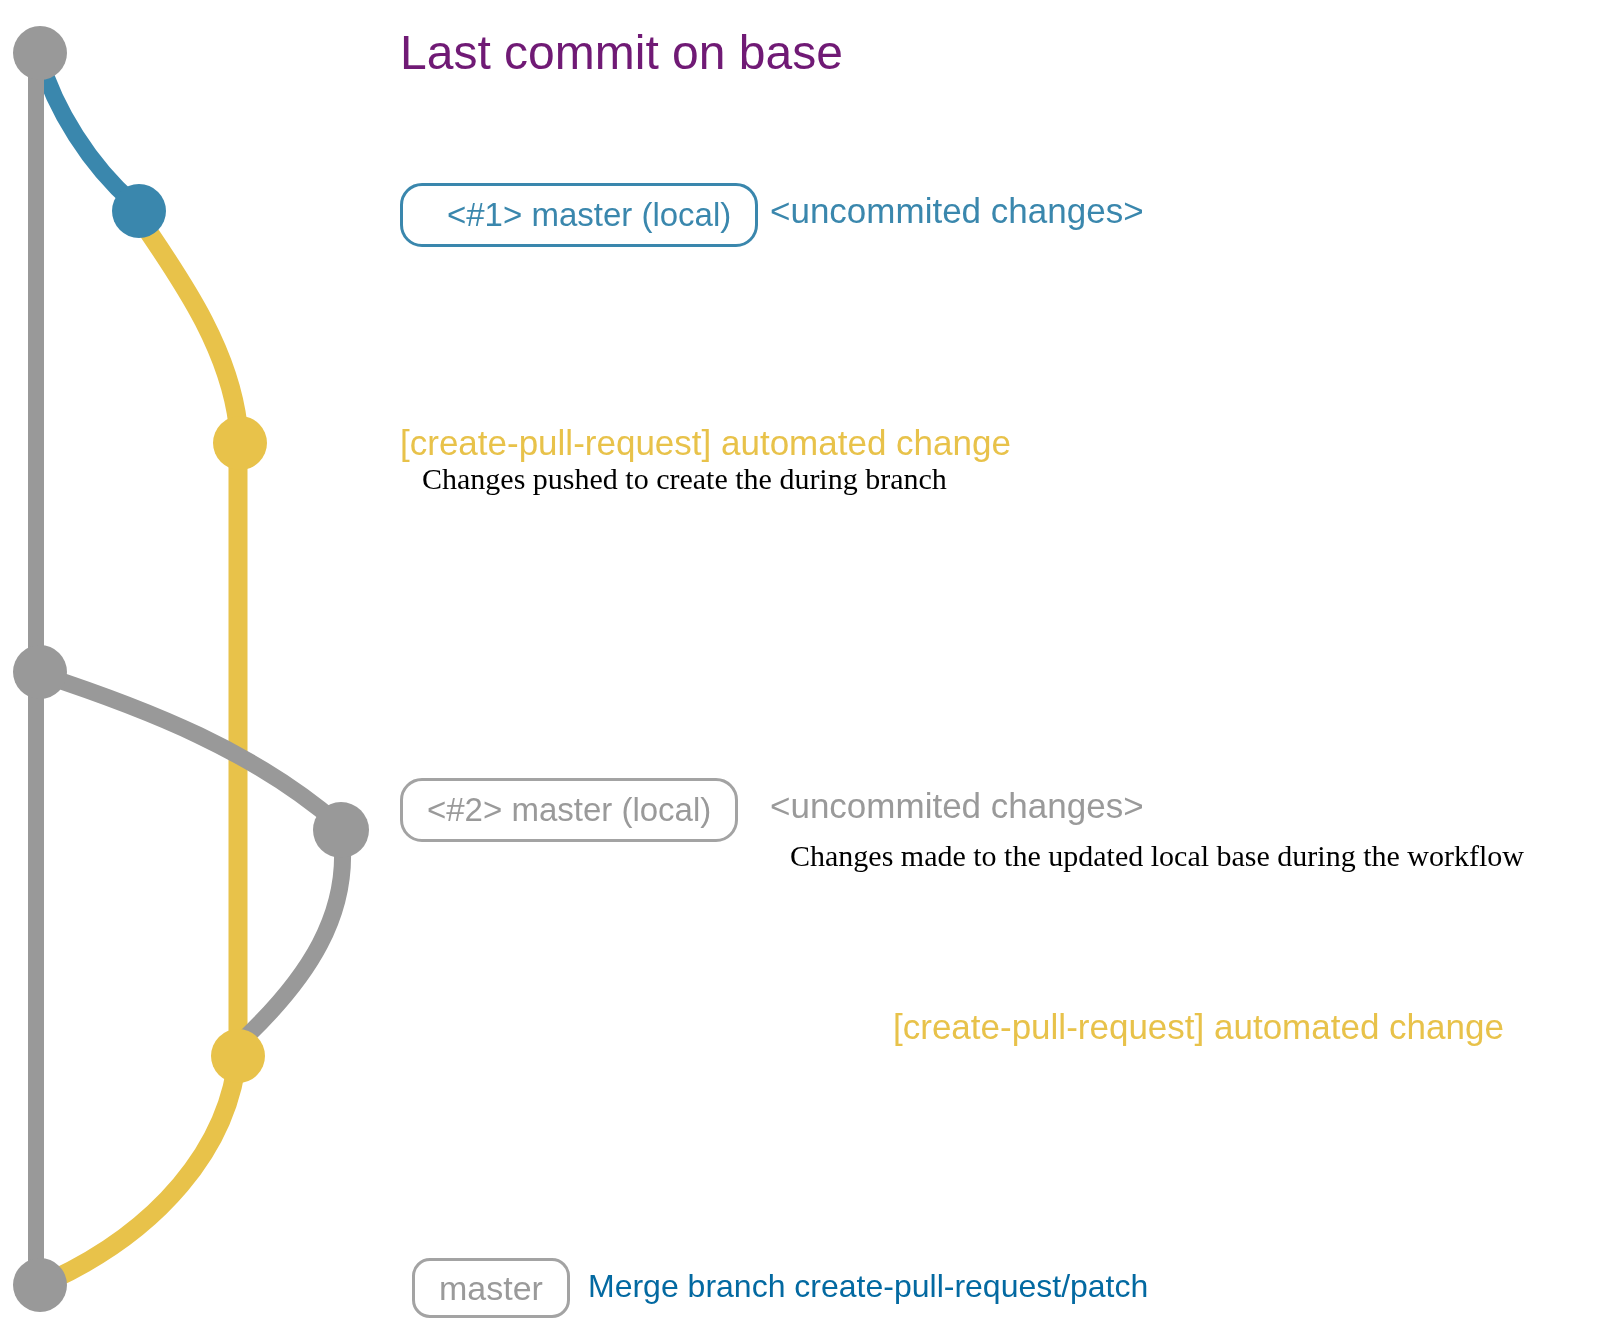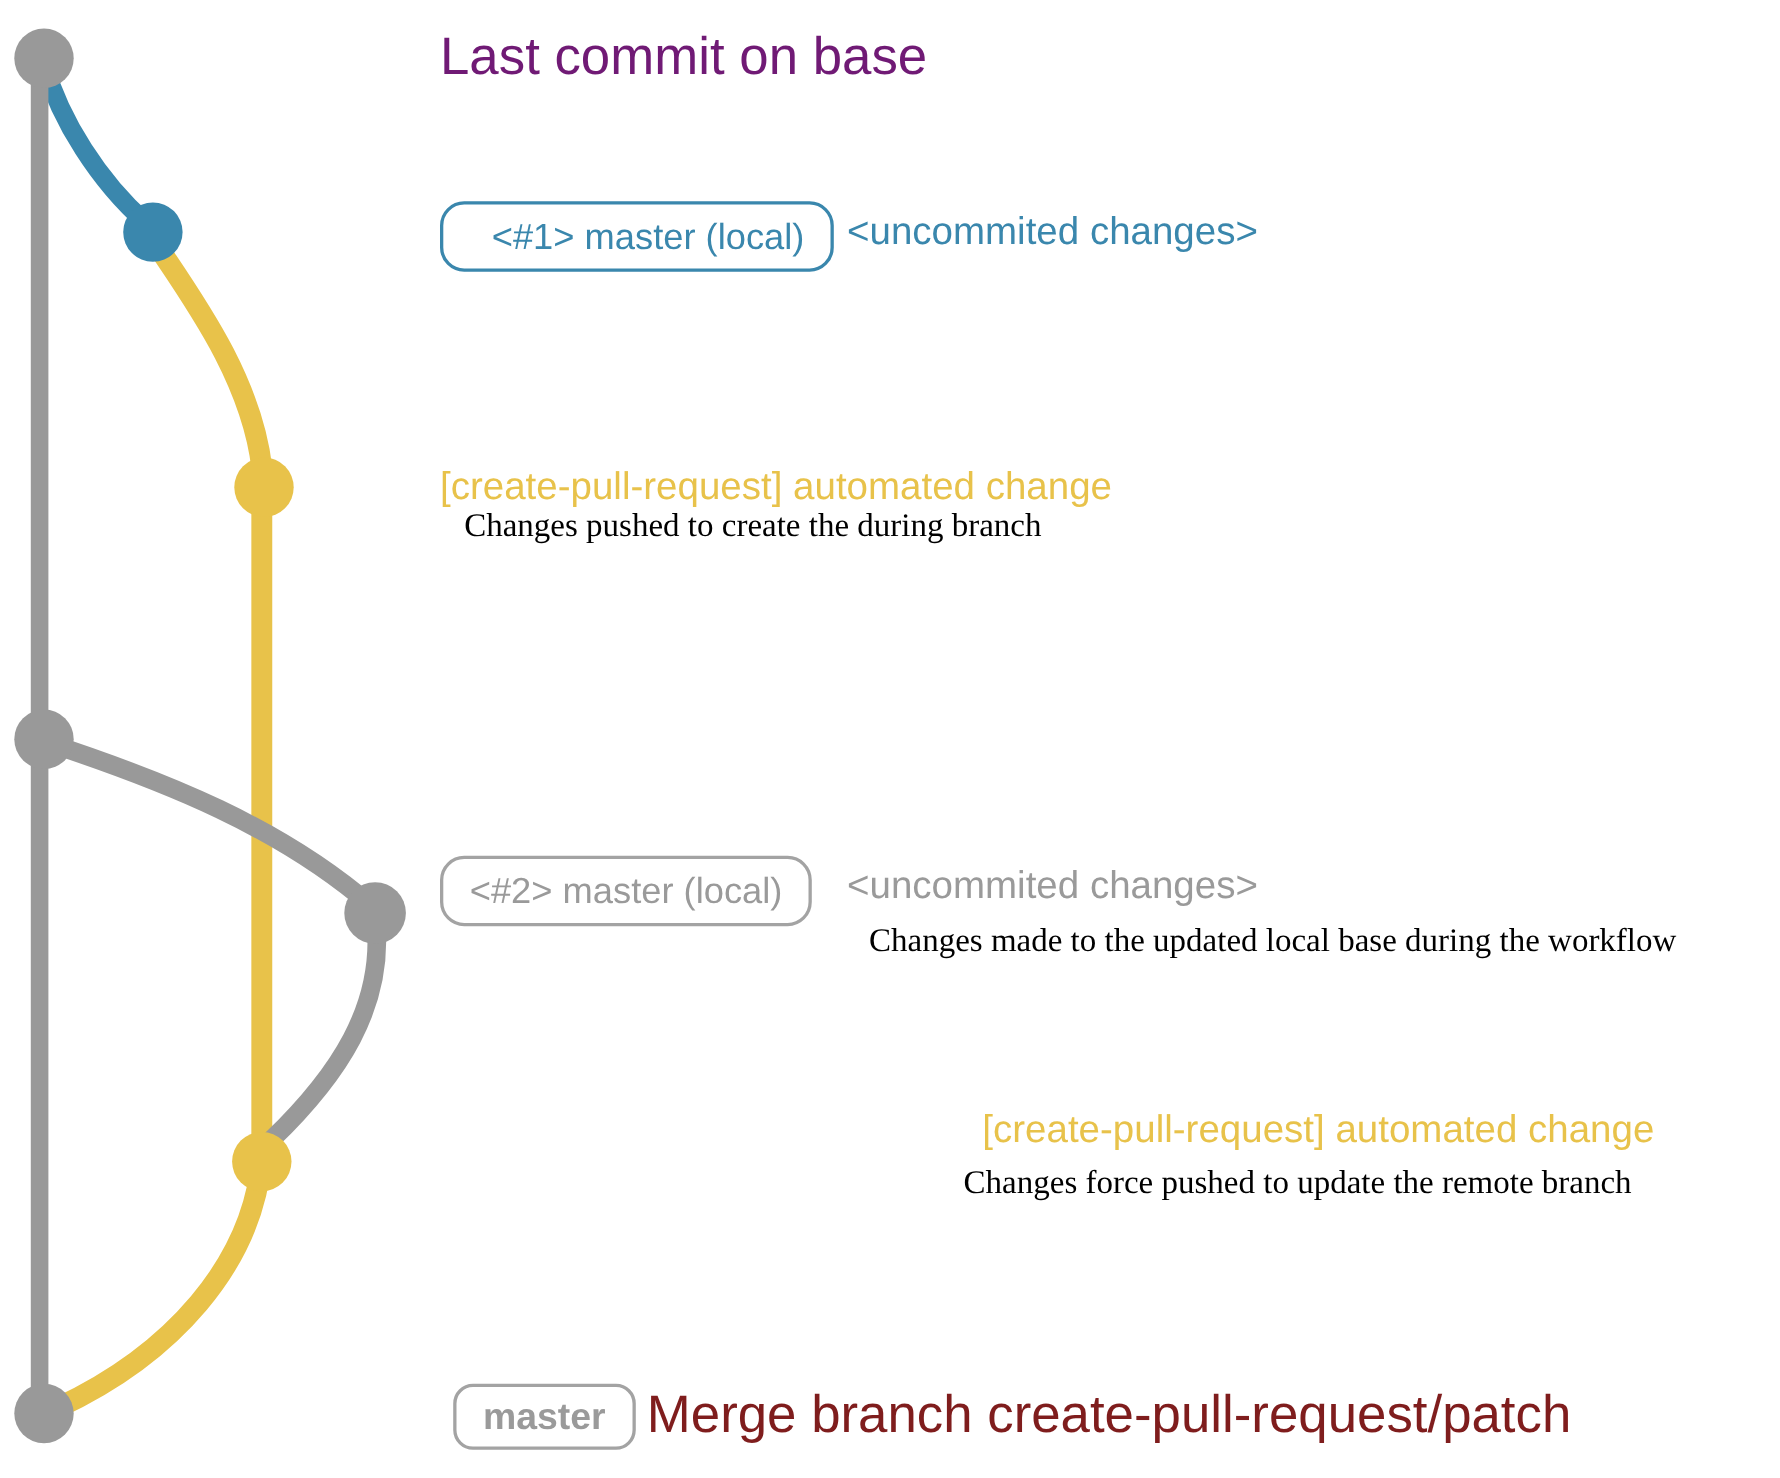--- a/index.html
+++ b/index.html
@@ -16,21 +16,21 @@
   .label {
     position: absolute;
     transform: translateY(-50%);
     white-space: nowrap;
     line-height: 1.1;
   }
   .title-gray  { font-size: 48px; color: #701a75; }
   .note-blue   { font-size: 35px; color: #3a87ad; }
   .note-yellow { font-size: 35px; color: #e8c24a; }
   .note-gray   { font-size: 35px; color: #9a9a9a; }
-  .merge-gray  { font-size: 48px; color: #7f1d1d; }
+  .merge-gray  { font-size: 32px; color: #0369a1; }
   .desc {
     font-family: "Liberation Serif", serif;
     font-size: 30px;
     color: #000000;
   }
   .badge {
     position: absolute;
     transform: translateY(-50%);
     display: inline-flex;
     align-items: center;
@@ -79,20 +79,19 @@
   <div class="label desc" style="left:422px; top:478px;">Changes pushed to create the during branch</div>
 
 
   <div class="badge badge-gray" style="left:400px; top:810px;">
     <span>&lt;#2&gt; master (local)</span>
   </div>
   <div class="label note-gray" style="left:770px; top:806px;">&lt;uncommited changes&gt;</div>
   <div class="label desc" style="left:790px; top:855px;">Changes made to the updated local base during the workflow</div>
 
   <div class="label note-yellow" style="left:893px; top:1027px;">[create-pull-request] automated change</div>
-  <div class="label desc" style="left:876px; top:1075px;">Changes force pushed to update the remote branch</div>
 
-  <div class="badge badge-master" style="left:412px; top:1288px;font-weight:bold;">
+  <div class="badge badge-master" style="left:412px; top:1288px;">
     <span>master</span>
   </div>
   <div class="label merge-gray" style="left:588px; top:1287px;">Merge branch create-pull-request/patch</div>
 
 </div>
 
 </body></html>

